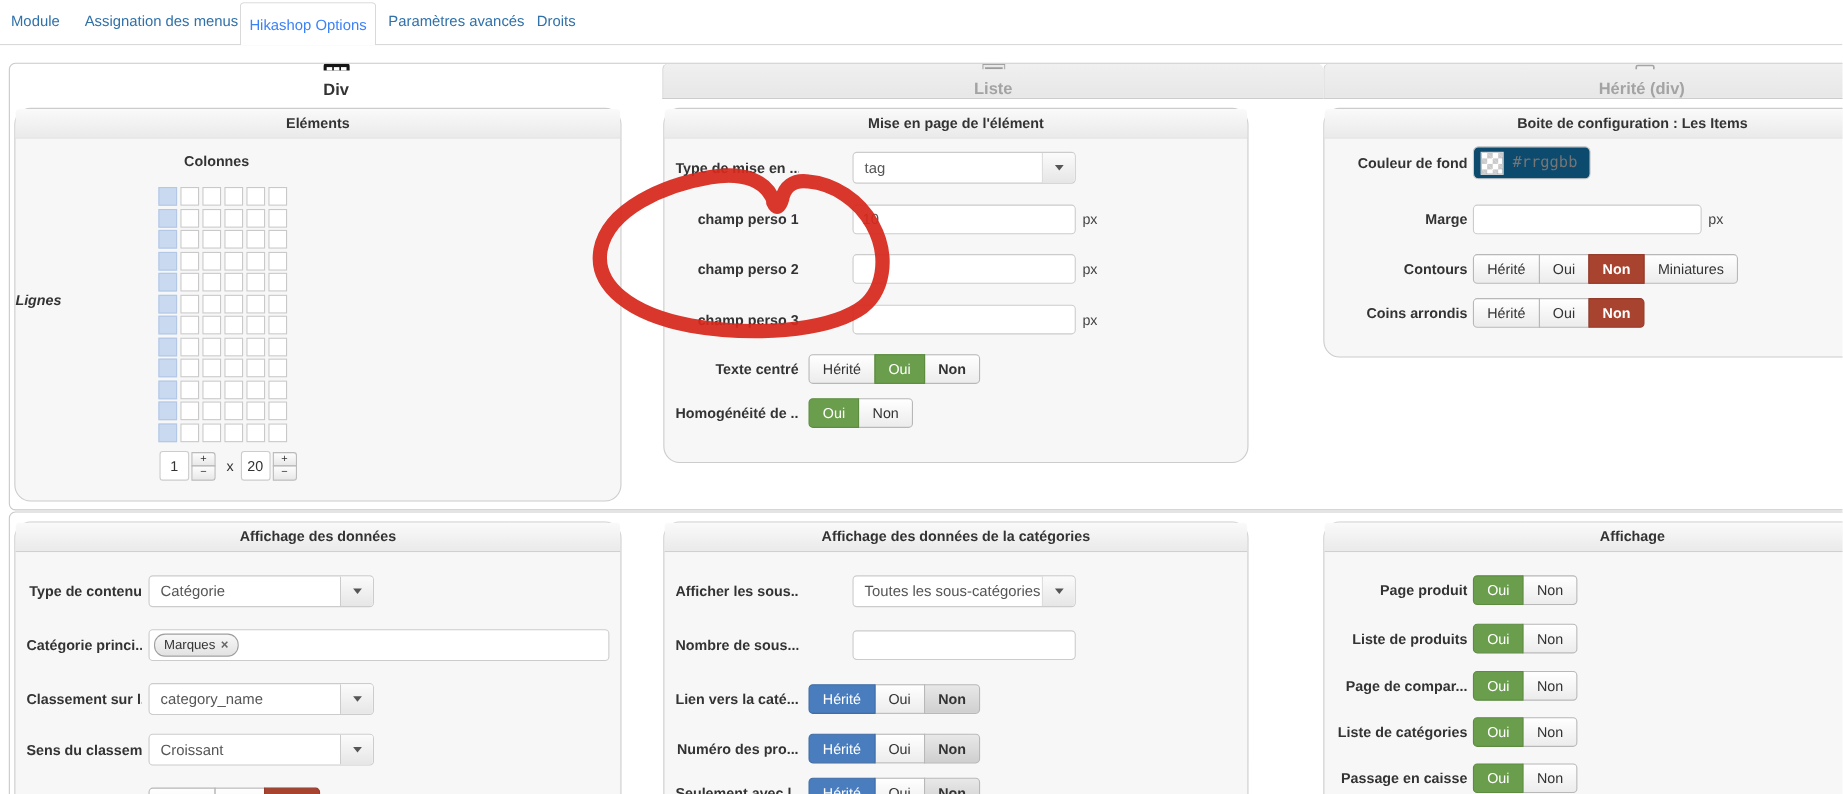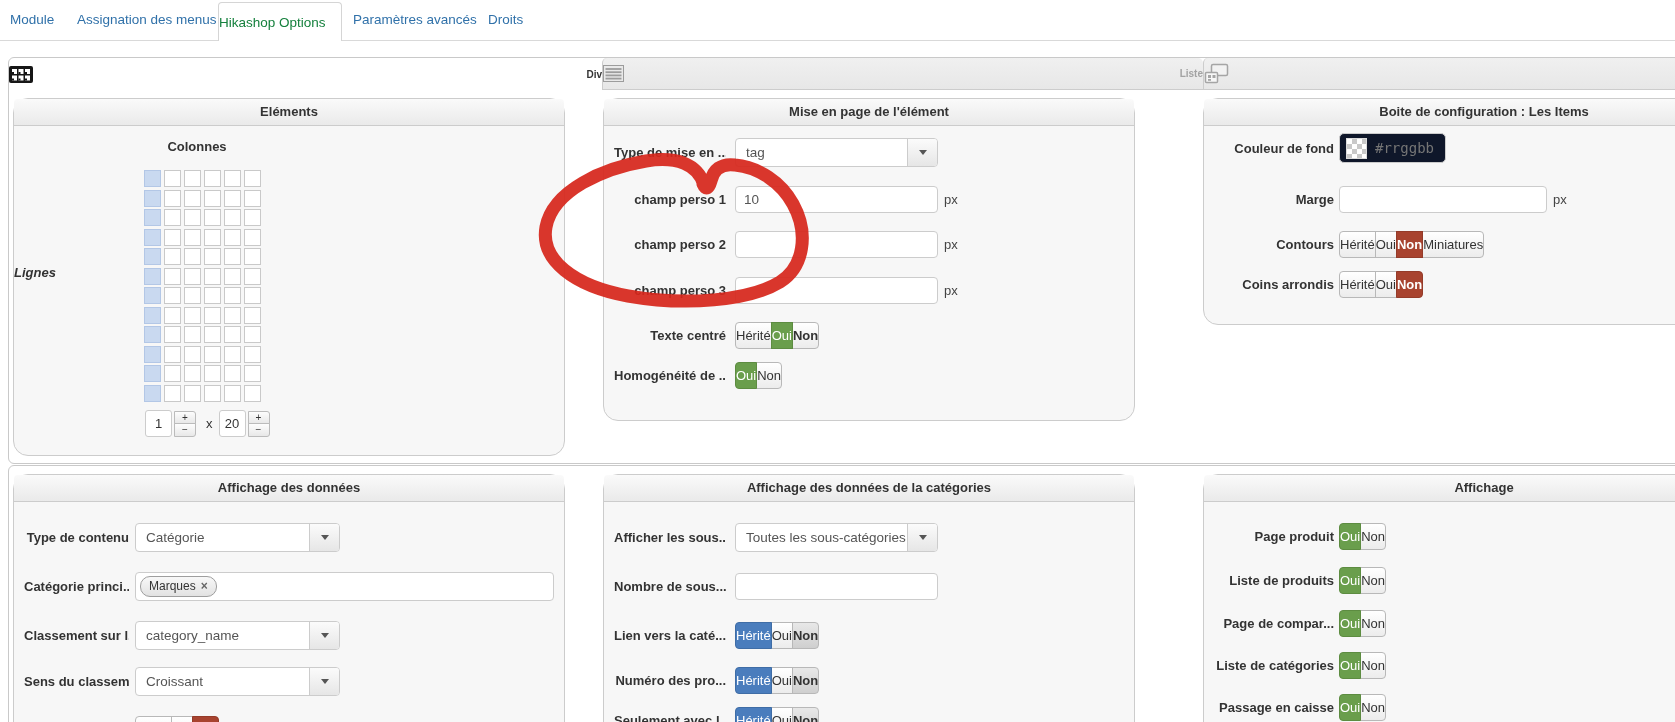--- a/index.html
+++ b/index.html
@@ -8,67 +8,67 @@
     background:#ffffff;
     font-family:"Liberation Sans", sans-serif;
     color:#333;
   }
   
   .topbar{position:absolute;left:0;top:0;width:1675px;height:40px;border-bottom:1px solid #d9d9d9;background:#fff;}
   .toplink{position:absolute;top:12px;font-size:13.5px;color:#3071a9;text-decoration:none;cursor:pointer;}
   .toptab-active{
     position:absolute;left:218px;top:2px;width:122px;height:38px;background:#fff;
     border:1px solid #d5d5d5;border-bottom:none;border-radius:4px 4px 0 0;
-    display:flex;align-items:center;justify-content:flex-start;font-size:13.5px;color:#15803d;z-index:2;
+    display:flex;align-items:center;justify-content:center;font-size:13.5px;color:#3b82f6;z-index:2;
   }
   
   .card{position:absolute;left:8px;width:1772px;background:#fff;border:1px solid #c9c9c9;border-radius:6px;}
   #card1{top:57px;height:405px;}
   #card2{top:465px;height:400px;}
   
   .strip{position:absolute;top:0;left:0;right:0;height:32px;display:flex;}
-  .stab{display:flex;align-items:center;justify-content:space-between;gap:9px;font-size:10px;}
+  .stab{display:flex;align-items:center;justify-content:space-between;gap:9px;font-size:15px;flex-direction:column;}
   .stab.active{width:593px;background:transparent;font-weight:bold;color:#333;}
   .stab.inactive{background:linear-gradient(#f0f0f0,#e7e7e7);border-bottom:1px solid #ccc;border-left:1px solid #ccc;border-radius:5px 5px 0 0;color:#a3a3a3;font-weight:bold;}
   .stab.w600{width:600px;}
   .stab.rest{flex:1;}
   
   .panel{position:absolute;background:#f7f7f7;border:1px solid #ccc;border-radius:15px;}
   .phead{height:26px;line-height:26px;text-align:center;font-weight:bold;font-size:13px;color:#333;
     background:linear-gradient(#fafafa,#eaeaea);border-bottom:1px solid #ccc;border-radius:4px 4px 0 0;}
   .prow{position:absolute;left:10px;right:10px;display:flex;align-items:center;height:30px;}
   .flabel{font-weight:bold;font-size:13px;color:#333;text-align:right;white-space:nowrap;overflow:hidden;}
   .lw1{flex:0 0 105px;margin-right:6px;}
   .lw2{flex:0 0 112px;margin-right:9px;}
   .lw3{flex:0 0 120px;margin-right:5px;}
   .suffix{margin-left:6px;font-size:13px;color:#444;}
   
   .tinput{height:27px;border:1px solid #ccc;border-radius:4px;background:#fff;font-family:"Liberation Sans",sans-serif;
     font-size:13.5px;color:#555;padding:0 8px;box-sizing:border-box;outline:none;}
-  .w203{width:203px;} .w208{width:208px;}
+  .w203{width:203px;margin-left:40px;} .w208{width:208px;}
   .fselect{display:inline-flex;height:29px;border:1px solid #ccc;border-radius:4px;background:#fff;box-sizing:border-box;cursor:pointer;}
   .fselect .val{padding:0 10px;font-size:13.5px;color:#555;display:flex;align-items:center;flex:1;white-space:nowrap;overflow:hidden;}
   .fselect .caretbox{width:29px;border-left:1px solid #ccc;border-radius:0 3px 3px 0;
     background:linear-gradient(#fbfbfb,#e6e6e6);display:flex;align-items:center;justify-content:center;}
   .caret{width:0;height:0;border-left:4px solid transparent;border-right:4px solid transparent;border-top:5px solid #555;}
   
-  .colorfield{display:inline-flex;align-items:center;height:30px;border:1px solid #ccc;border-radius:5px;background:#0f172a;padding:0 6px;box-sizing:border-box;}
+  .colorfield{display:inline-flex;align-items:center;height:30px;border:1px solid #ccc;border-radius:5px;background:#0c4a6e;padding:0 6px;box-sizing:border-box;}
   .checker{width:19px;height:19px;border:1px solid #ddd;margin-right:6px;
     background-image:linear-gradient(45deg,#c9c9c9 25%,transparent 25%,transparent 75%,#c9c9c9 75%),
                      linear-gradient(45deg,#c9c9c9 25%,#fff 25%,#fff 75%,#c9c9c9 75%);
     background-size:10px 10px;background-position:0 0,5px 5px;}
   .hexinput{border:none;outline:none;width:62px;font-family:"DejaVu Sans Mono",monospace;font-size:14px;color:#999;background:transparent;}
   
   .wide-input{position:relative;width:465px;height:29px;border:1px solid #ccc;border-radius:4px;background:#fff;box-sizing:border-box;display:flex;align-items:center;padding:0 4px;z-index:6;}
   .tagpill{display:inline-flex;align-items:center;gap:5px;height:19px;padding:0 8px;border:1px solid #9e9e9e;border-radius:10px;
     background:linear-gradient(#f8f8f8,#e2e2e2);font-size:12px;color:#333;}
   .tagx{font-size:12px;color:#666;font-weight:bold;cursor:pointer;line-height:1;}
   
   .bgroup{display:inline-flex;}
-  .bg-btn{height:27px;padding:0 0;font-family:"Liberation Sans",sans-serif;font-size:13px;color:#333;
+  .bg-btn{height:27px;padding:0 12px;font-family:"Liberation Sans",sans-serif;font-size:13px;color:#333;
     background:linear-gradient(#ffffff,#ececec);border:1px solid #b8b8b8;margin-left:-1px;cursor:pointer;position:relative;}
   .bg-btn:first-child{border-radius:4px 0 0 4px;margin-left:0;}
   .bg-btn:last-child{border-radius:0 4px 4px 0;}
   .bg-btn.on-green{background:#6a9e4c;border-color:#5d8c41;color:#fff;z-index:1;}
   .bg-btn.on-blue{background:#4a7dbd;border-color:#3f6da6;color:#fff;z-index:1;}
   .bg-btn.on-red{background:#a8432f;border-color:#943b29;color:#fff;font-weight:bold;z-index:1;}
   .bg-btn.gray-bold{background:linear-gradient(#e8e8e8,#cfcfcf);font-weight:bold;}
   .bg-btn.bold{font-weight:bold;}
   
   .colhdr{position:absolute;left:122px;top:40px;width:122px;text-align:center;font-weight:bold;font-size:13px;}

